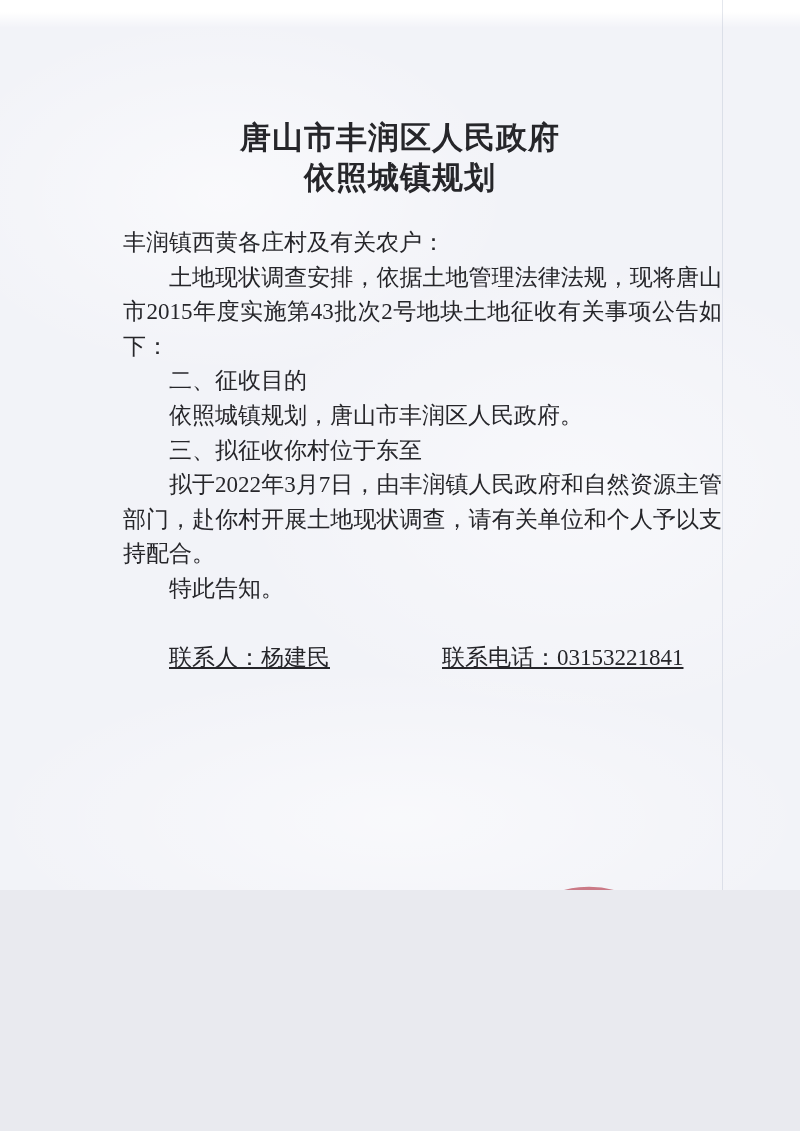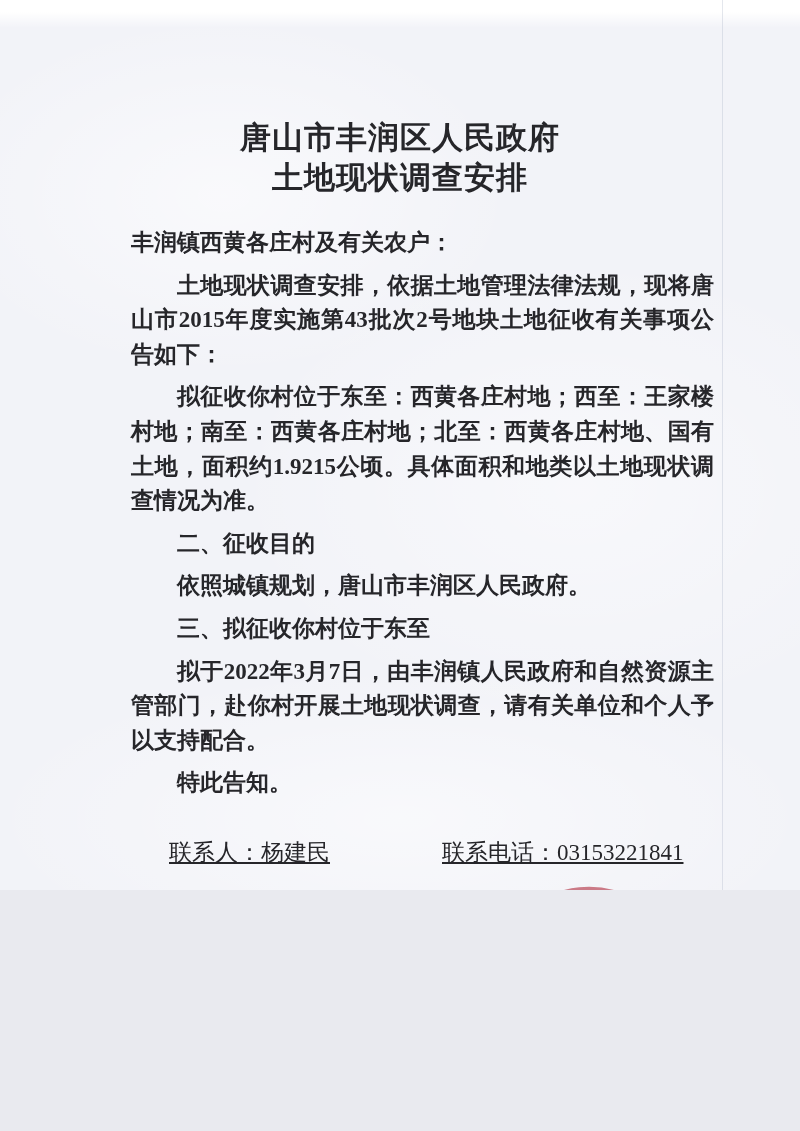--- a/index.html
+++ b/index.html
@@ -42,21 +42,21 @@
     line-height: 40px;
     letter-spacing: 1px;
   }
   .body-text {
     margin: 28px 78px 0 123px;
     font-size: 23px;
     line-height: 34.6px;
     text-align: justify;
     text-justify: inter-character;
   }
-  .body-text p { margin: 8px; font-weight: bold; }
+  .body-text p { margin: 0; }
   .body-text p.ind { text-indent: 2em; }
   .contact {
     margin: 34.6px 78px 0 123px;
     font-size: 23px;
     line-height: 34.6px;
     text-indent: 2em;
     white-space: nowrap;
     text-decoration: underline;
   }
   .contact .phone-pair { margin-left: 112px; }
@@ -85,27 +85,26 @@
 
 <div class="page">
 
   <div class="fold-line-right"></div>
   <div class="fold-line-left"></div>
   <div class="page-edge"></div>
   <div class="below-edge"></div>
 
   <div class="title">
     <div>唐山市丰润区人民政府</div>
-    <div>土地现状调查安排</div>
+    <div>依照城镇规划</div>
   </div>
 
   <div class="body-text">
     <p>丰润镇西黄各庄村及有关农户：</p>
     <p class="ind">土地现状调查安排，依据土地管理法律法规，现将唐山市2015年度实施第43批次2号地块土地征收有关事项公告如下：</p>
-    <p class="ind">拟征收你村位于东至：西黄各庄村地；西至：王家楼村地；南至：西黄各庄村地；北至：西黄各庄村地、国有土地，面积约1.9215公顷。具体面积和地类以土地现状调查情况为准。</p>
     <p class="ind">二、征收目的</p>
     <p class="ind">依照城镇规划，唐山市丰润区人民政府。</p>
     <p class="ind">三、拟征收你村位于东至</p>
     <p class="ind">拟于2022年3月7日，由丰润镇人民政府和自然资源主管部门，赴你村开展土地现状调查，请有关单位和个人予以支持配合。</p>
     <p class="ind">特此告知。</p>
   </div>
 
   <p class="contact">
     <span>联系人：杨建民</span><span class="phone-pair">联系电话：03153221841</span>
   </p>

